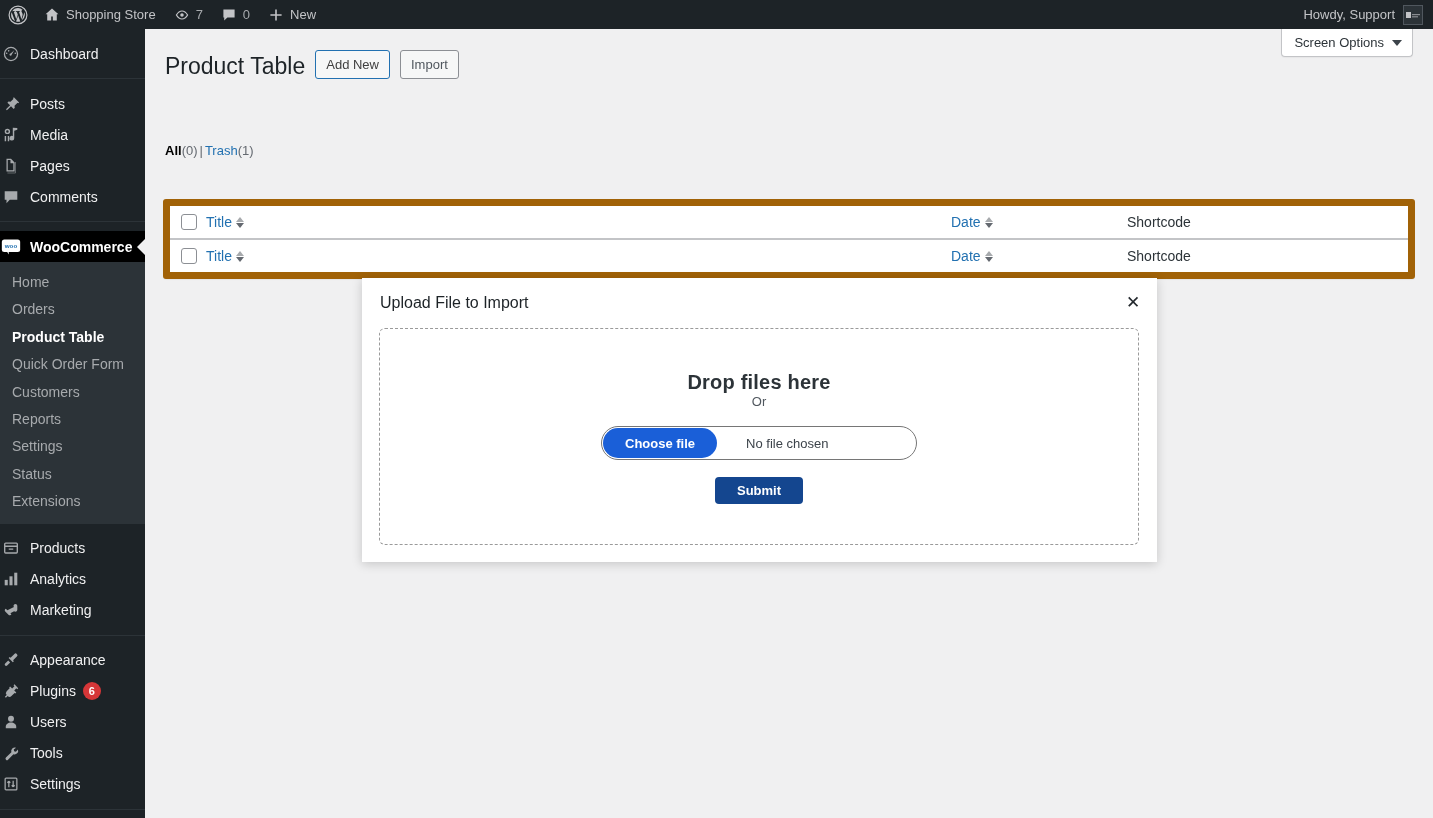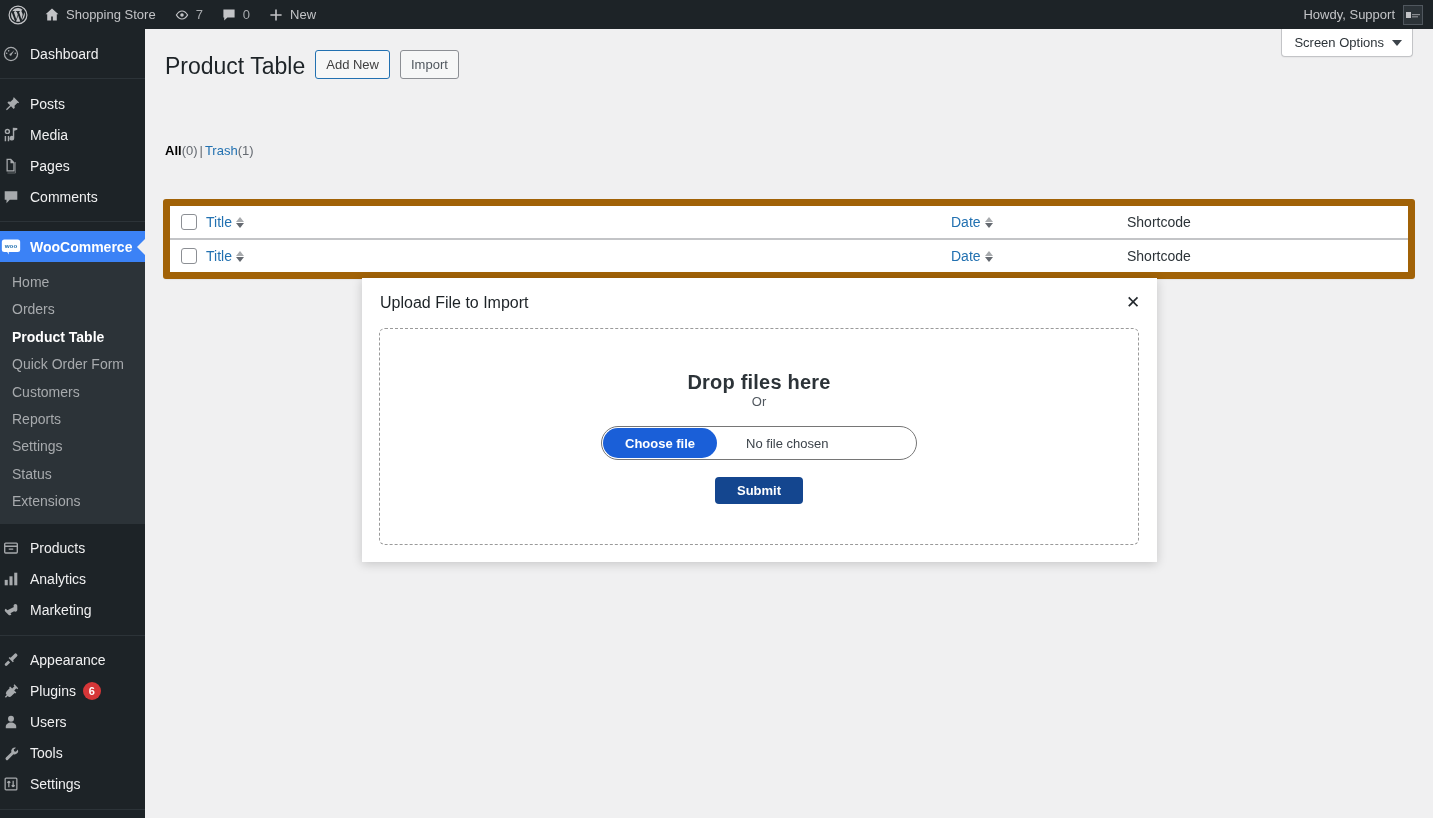--- a/index.html
+++ b/index.html
@@ -61,21 +61,21 @@
   }
   .menu-top .mt-icon {
     width: 22px; height: 20px;
     display: flex; align-items: center; justify-content: center;
     margin-right: 8px;
     color: #a7aaad;
     flex: 0 0 22px;
   }
   .menu-top .mt-label { line-height: 1; font-size: 14px; }
   .menu-top.current {
-    background: #3b82f6;
+    background: #000000;
     color: #fff;
     font-weight: 600;
   }
   .menu-top.current .mt-icon { color: #fff; }
   .menu-top.current::after {
     content: "";
     position: absolute; right: 0; top: 50%;
     margin-top: -8px;
     border-style: solid;
     border-width: 8px 8px 8px 0;

